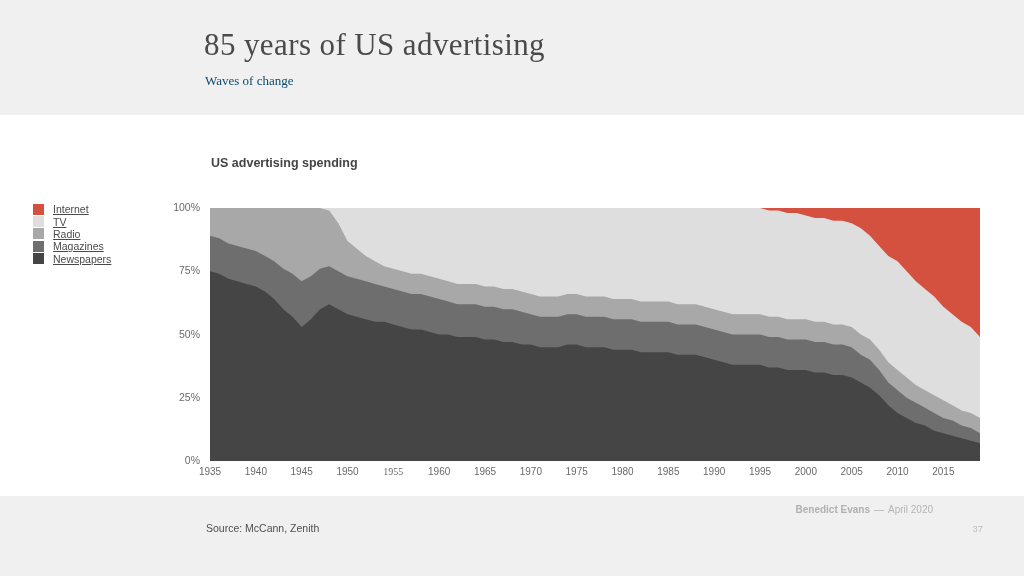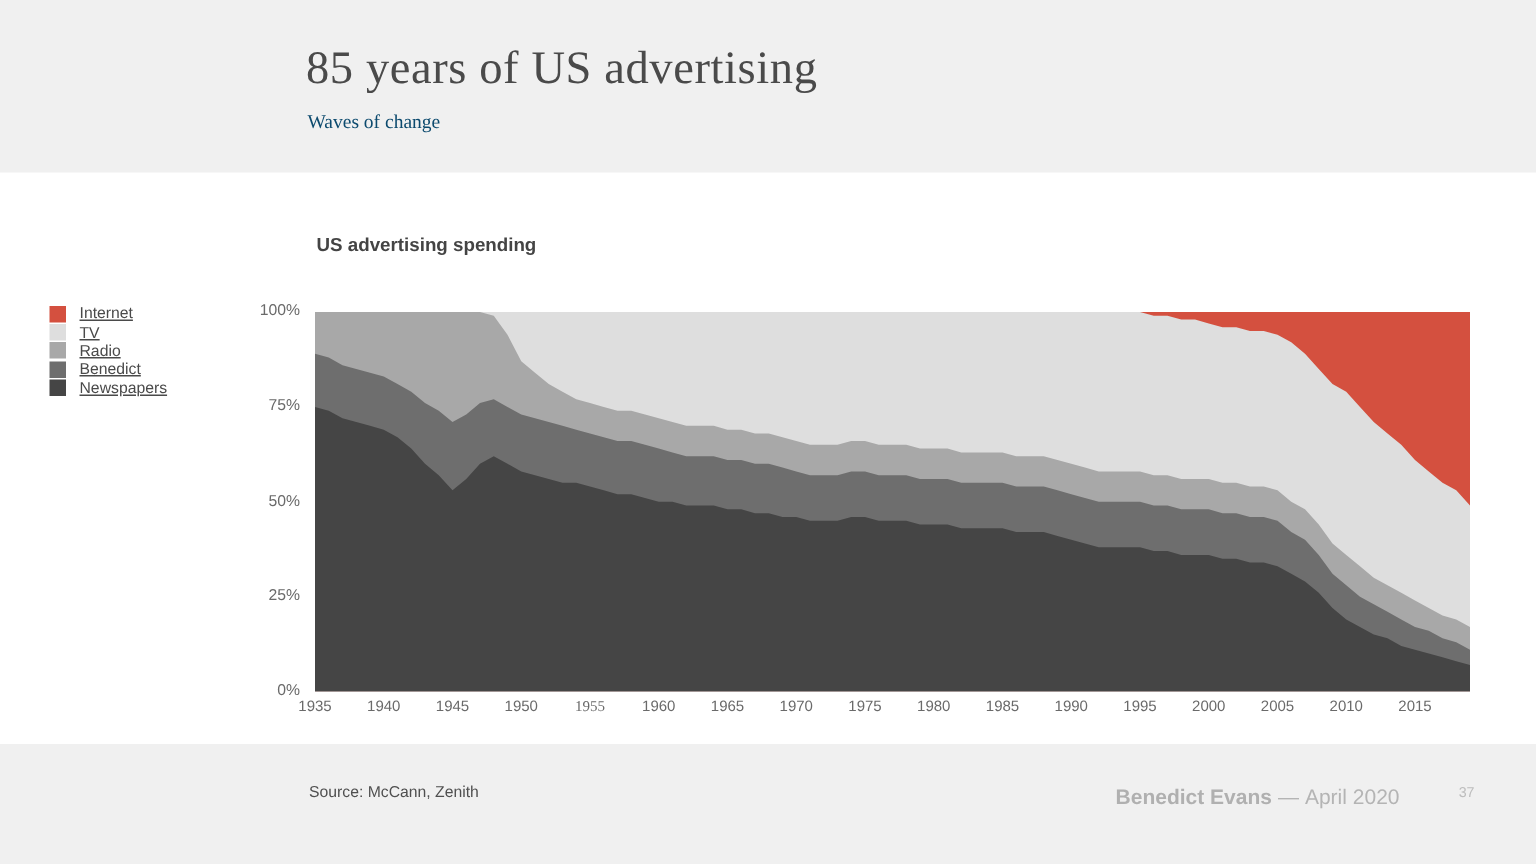--- a/index.html
+++ b/index.html
@@ -116,22 +116,22 @@
     position: absolute;
     left: 206px;
     top: 522px;
     font-size: 10.5px;
     color: #4f4f4f;
     white-space: nowrap;
   }
   .footer-credit {
     position: absolute;
     right: 91px;
-    top: 523px;
-    font-size: 14px;
+    top: 504px;
+    font-size: 10px;
     color: #b4b4b4;
     white-space: nowrap;
   }
   .footer-credit .name { font-weight: bold; color: #b0b0b0; }
   .footer-credit .dash { margin: 0 4px; }
   .page-number {
     position: absolute;
     right: 41px;
     top: 523px;
     font-size: 9.5px;
@@ -156,21 +156,21 @@
       <div class="legend-row">
         <span class="legend-swatch" style="background: rgb(222, 222, 222);"></span>
         <span class="legend-label">TV</span>
       </div>
       <div class="legend-row">
         <span class="legend-swatch" style="background: rgb(168, 168, 168);"></span>
         <span class="legend-label">Radio</span>
       </div>
       <div class="legend-row">
         <span class="legend-swatch" style="background: rgb(110, 110, 110);"></span>
-        <span class="legend-label">Benedict</span>
+        <span class="legend-label">Magazines</span>
       </div>
       <div class="legend-row">
         <span class="legend-swatch" style="background: rgb(69, 69, 69);"></span>
         <span class="legend-label">Newspapers</span>
       </div>
     </div>
 
   <div class="chart-title">US advertising spending</div>
 
   <div class="chart-wrap">

